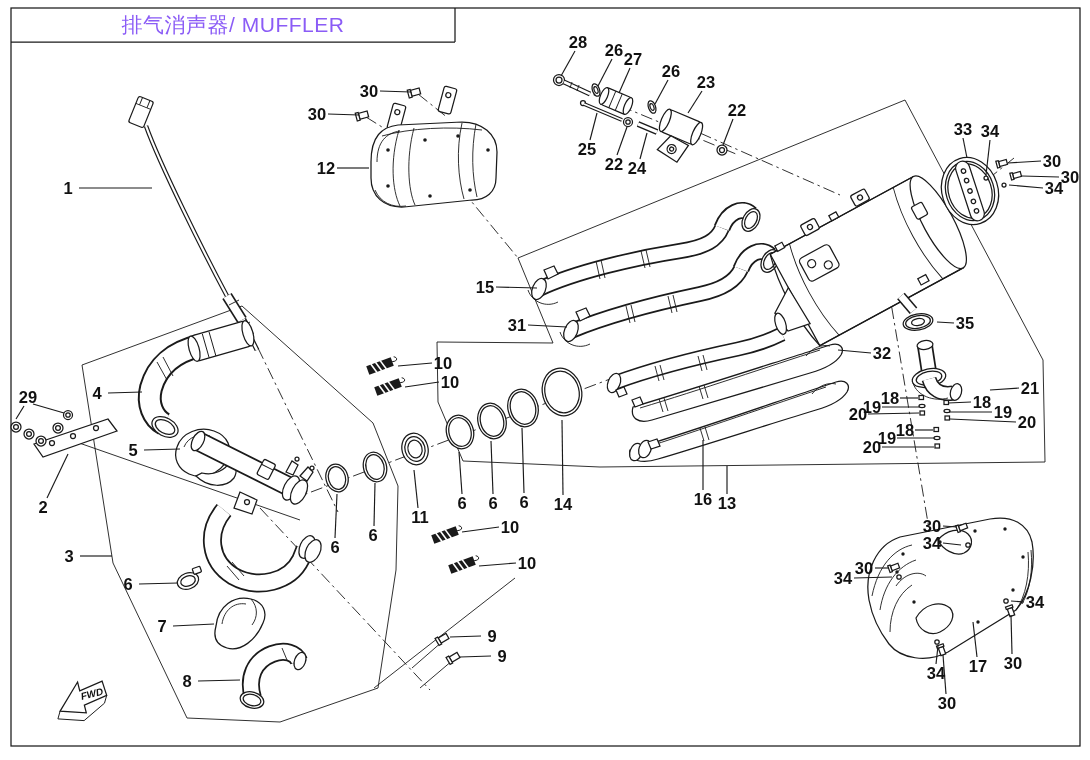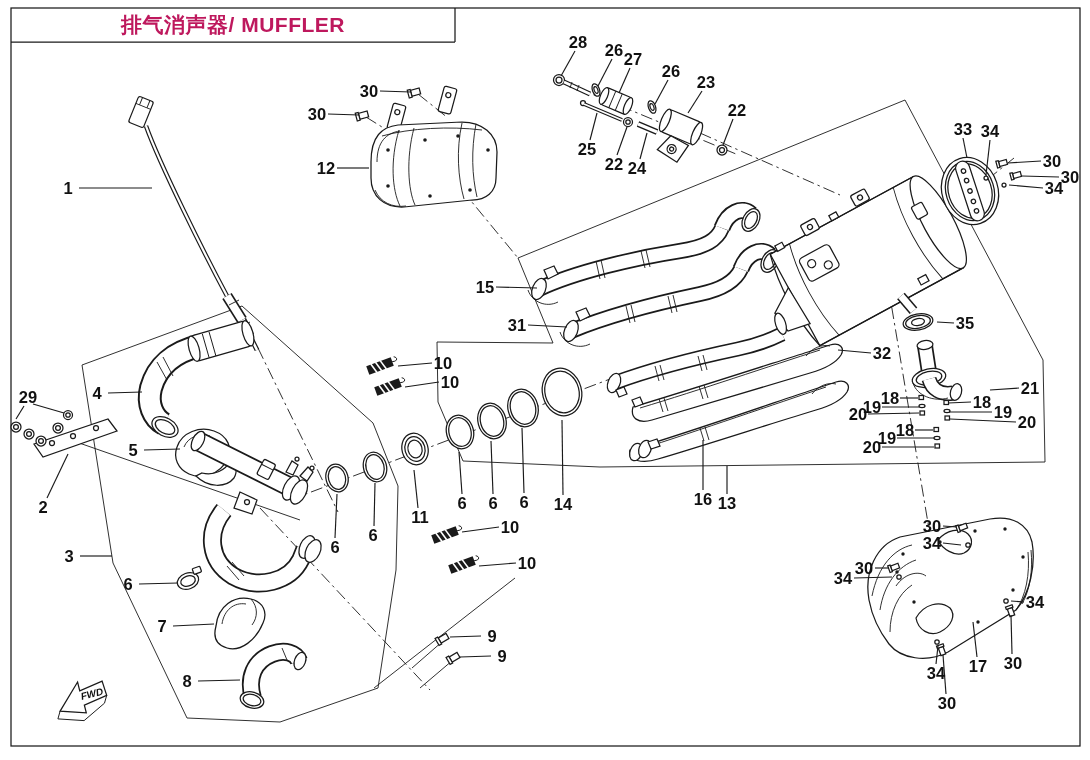--- a/index.html
+++ b/index.html
@@ -1,21 +1,21 @@
 <!DOCTYPE html>
 <html><head>
 <meta charset="utf-8">
 <style>
   html,body{margin:0;padding:0;background:#e8e8e8;}
   .stage{position:relative;width:1090px;height:760px;background:#ffffff;overflow:hidden;
          font-family:"Liberation Sans", sans-serif;}
   .stage svg{position:absolute;left:0;top:0;}
   .title-box{position:absolute;left:11px;top:8px;width:444px;height:34px;
              display:flex;align-items:center;justify-content:center;
-             font-weight:bold;font-size:21px;color:#be185d;letter-spacing:.5px;}
+             font-weight:normal;font-size:21px;color:#8b5cf6;letter-spacing:.5px;}
   
   .s1{stroke:#1a1a1a;fill:none;stroke-width:1.25px;}
   .s1f{stroke:#1a1a1a;fill:#ffffff;stroke-width:1.25px;}
   .thin{stroke:#1a1a1a;fill:none;stroke-width:.9px;}
   .dash{stroke:#1a1a1a;fill:none;stroke-width:.9px;stroke-dasharray:12 4 2.5 4;}
   .to{stroke:#1a1a1a;fill:none;}
   .ti{stroke:#ffffff;fill:none;}
   .dot{fill:#1a1a1a;stroke:none;}
   .ldr{stroke:#1a1a1a;stroke-width:1.15px;}
   .co{font:bold 16.5px "Liberation Sans", sans-serif;fill:#111;

